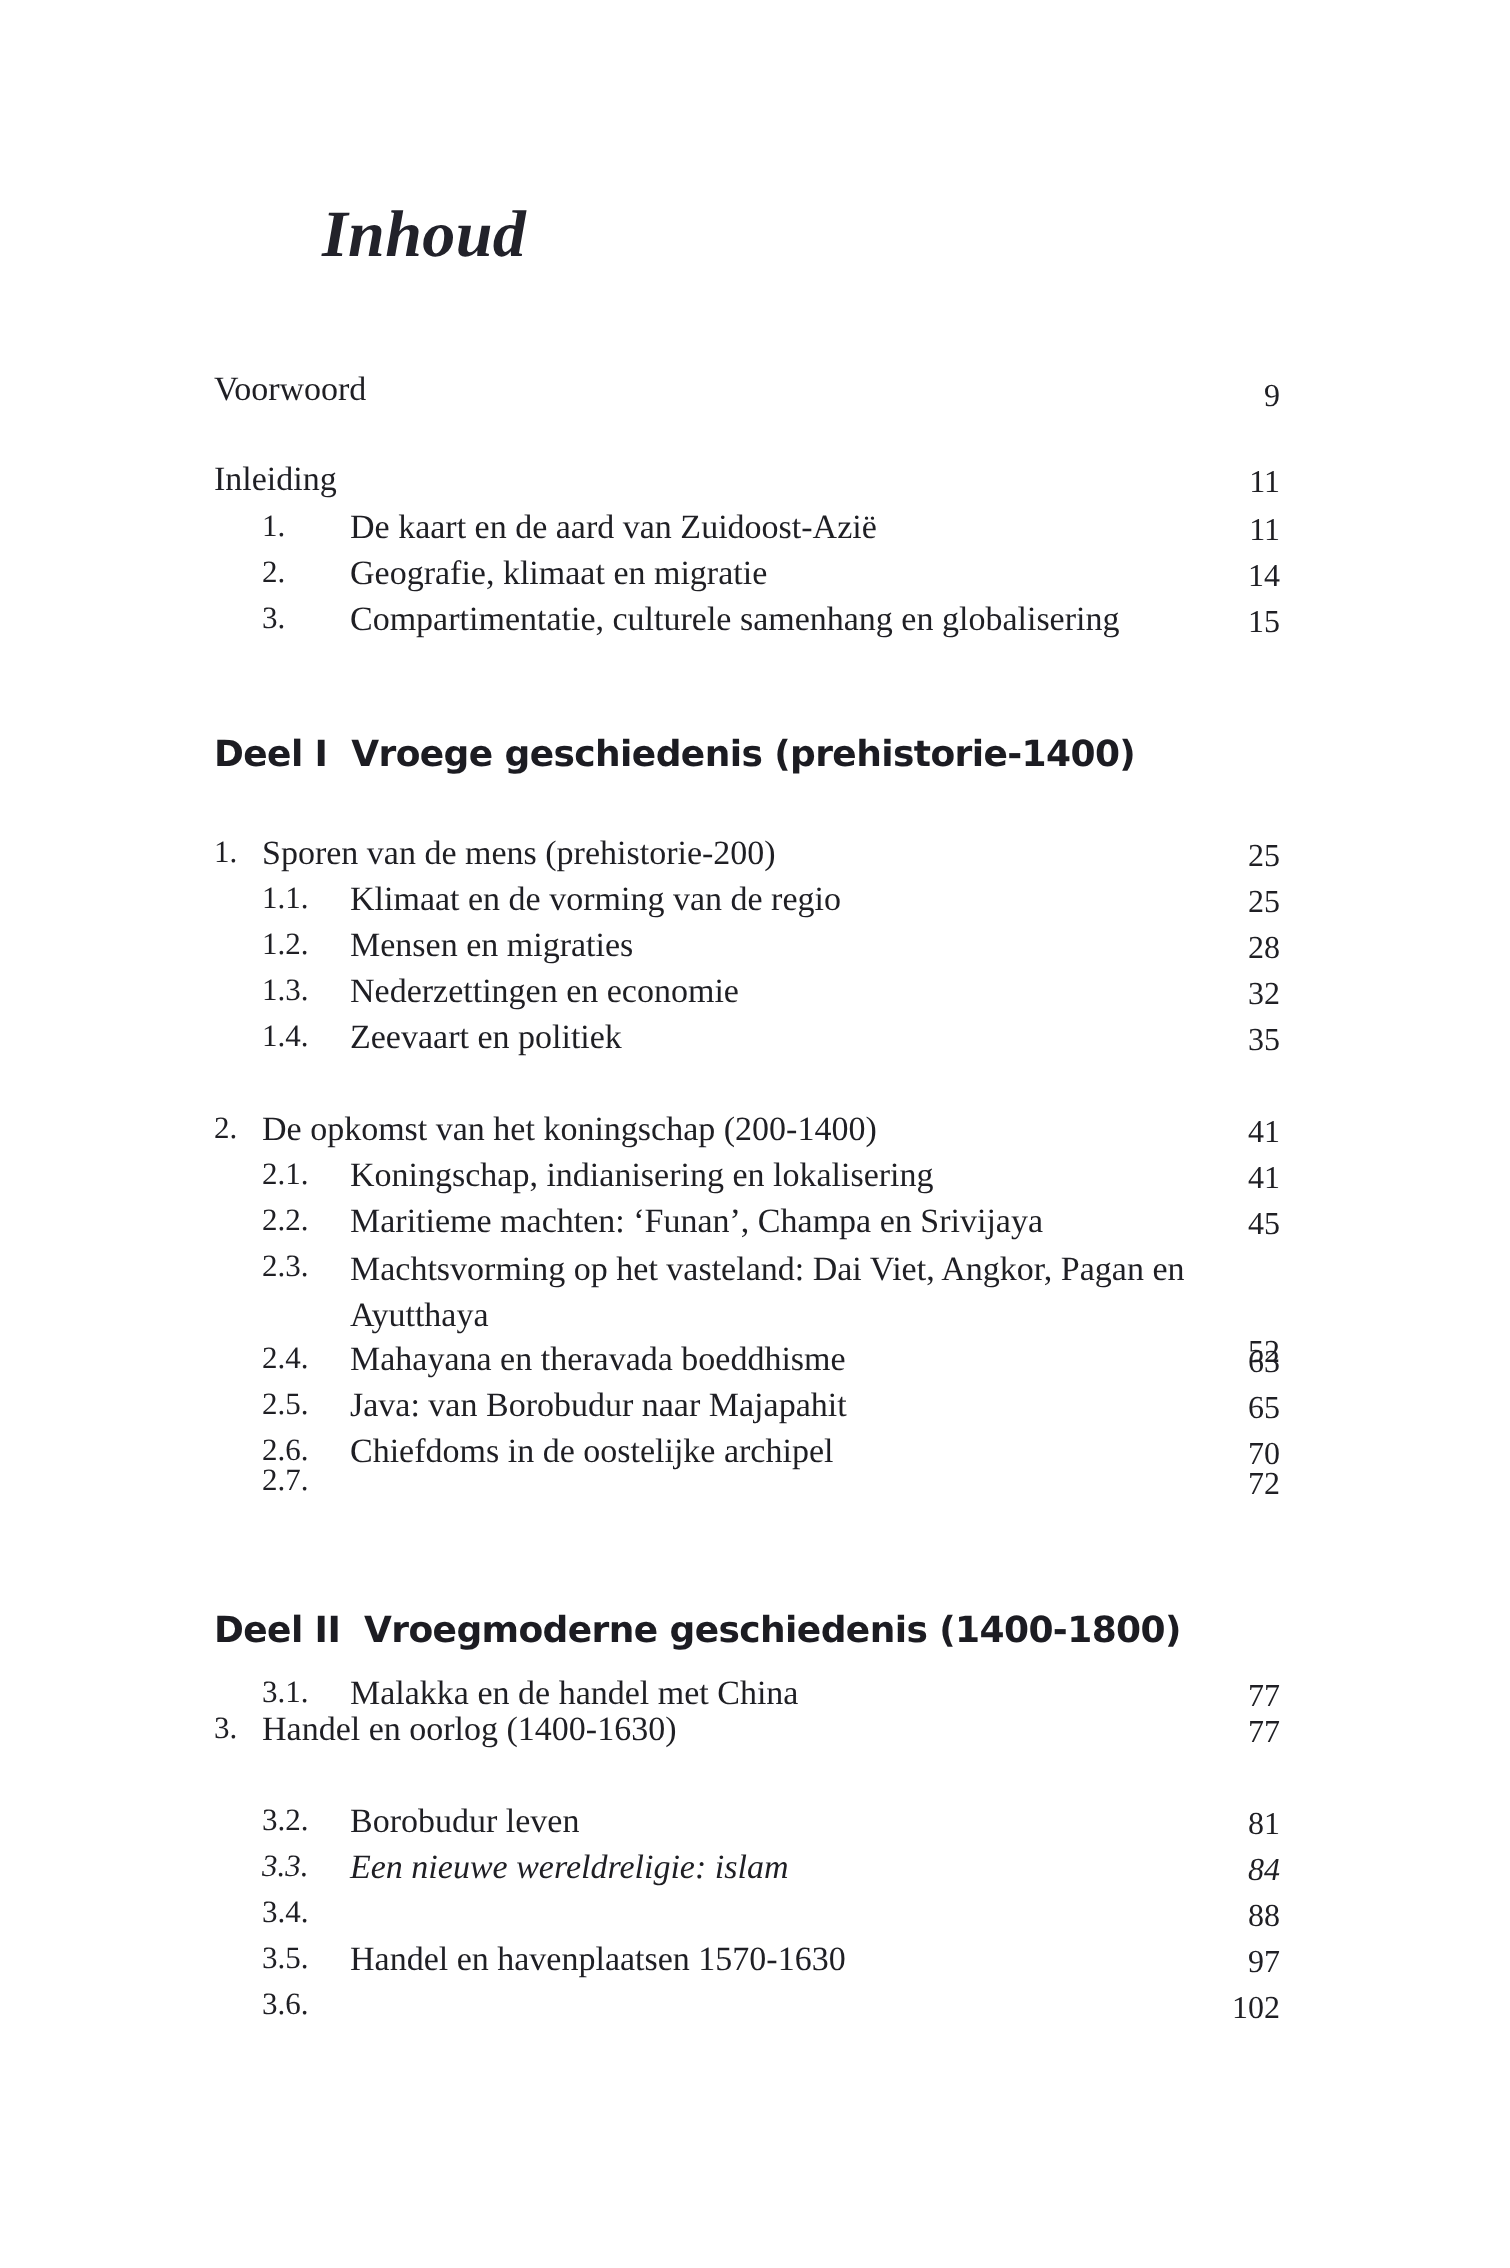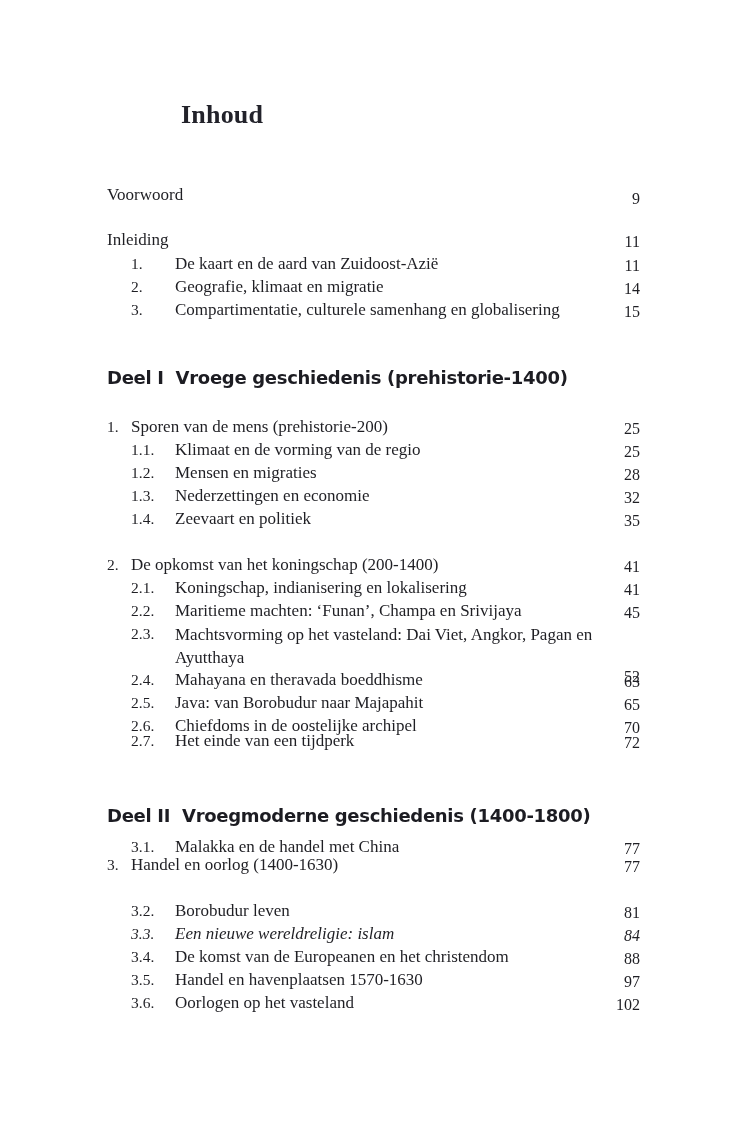--- a/index.html
+++ b/index.html
@@ -2,23 +2,24 @@
 <html><head>
   <meta charset="utf-8">
   <style>
     html, body { margin: 0; padding: 0; background: #ffffff; }
     body {
       width: 755px; height: 1134px; position: relative; overflow: hidden;
       color: #1f1f24;
       font-family: "Liberation Serif", "DejaVu Serif", serif;
     }
     .page-title {
-      position: absolute; left: 181px; top: 100px;
-      font-size: 26px; font-weight: bold; letter-spacing: 0.2px;
+      position: absolute; left: 161px; top: 100px;
+      font-size: 33px; font-weight: bold; letter-spacing: 0.2px;
       color: #22222a;
+      font-style: italic;
     }
     .row {
       position: absolute; left: 107px; width: 533px; height: 22px;
       font-size: 17px; line-height: 22px;
     }
     .row .num {
       position: absolute; left: 0; top: 0; font-size: 15.5px;
     }
     .row.sub .num { left: 24px; }
     .row .label { position: absolute; left: 0; top: 0; white-space: nowrap; }
@@ -125,21 +126,20 @@
   <span class="label">Java: van Borobudur naar Majapahit</span>
   <span class="page">65</span>
 </div>
 <div class="row sub" style="top:715px;">
   <span class="num">2.6.</span>
   <span class="label">Chiefdoms in de oostelijke archipel</span>
   <span class="page">70</span>
 </div>
 <div class="row sub" style="top:730px;">
   <span class="num">2.7.</span>
-  <span class="label">Het einde van een tijdperk</span>
   <span class="page">72</span>
 </div>
 
 <div class="part-heading" style="top:805px; white-space:pre;">Deel II  Vroegmoderne geschiedenis (1400-1800)</div>
 
 <div class="row chap" style="top:854px;">
   <span class="num">3.</span>
   <span class="label">Handel en oorlog (1400-1630)</span>
   <span class="page">77</span>
 </div>
@@ -153,25 +153,23 @@
   <span class="label">Borobudur leven</span>
   <span class="page">81</span>
 </div>
 <div class="row sub" style="top:923px;font-style:italic;">
   <span class="num">3.3.</span>
   <span class="label">Een nieuwe wereldreligie: islam</span>
   <span class="page">84</span>
 </div>
 <div class="row sub" style="top:946px;">
   <span class="num">3.4.</span>
-  <span class="label">De komst van de Europeanen en het christendom</span>
   <span class="page">88</span>
 </div>
 <div class="row sub" style="top:969px;">
   <span class="num">3.5.</span>
   <span class="label">Handel en havenplaatsen 1570-1630</span>
   <span class="page">97</span>
 </div>
 <div class="row sub" style="top:992px;">
   <span class="num">3.6.</span>
-  <span class="label">Oorlogen op het vasteland</span>
   <span class="page">102</span>
 </div>
 
 </body></html>

